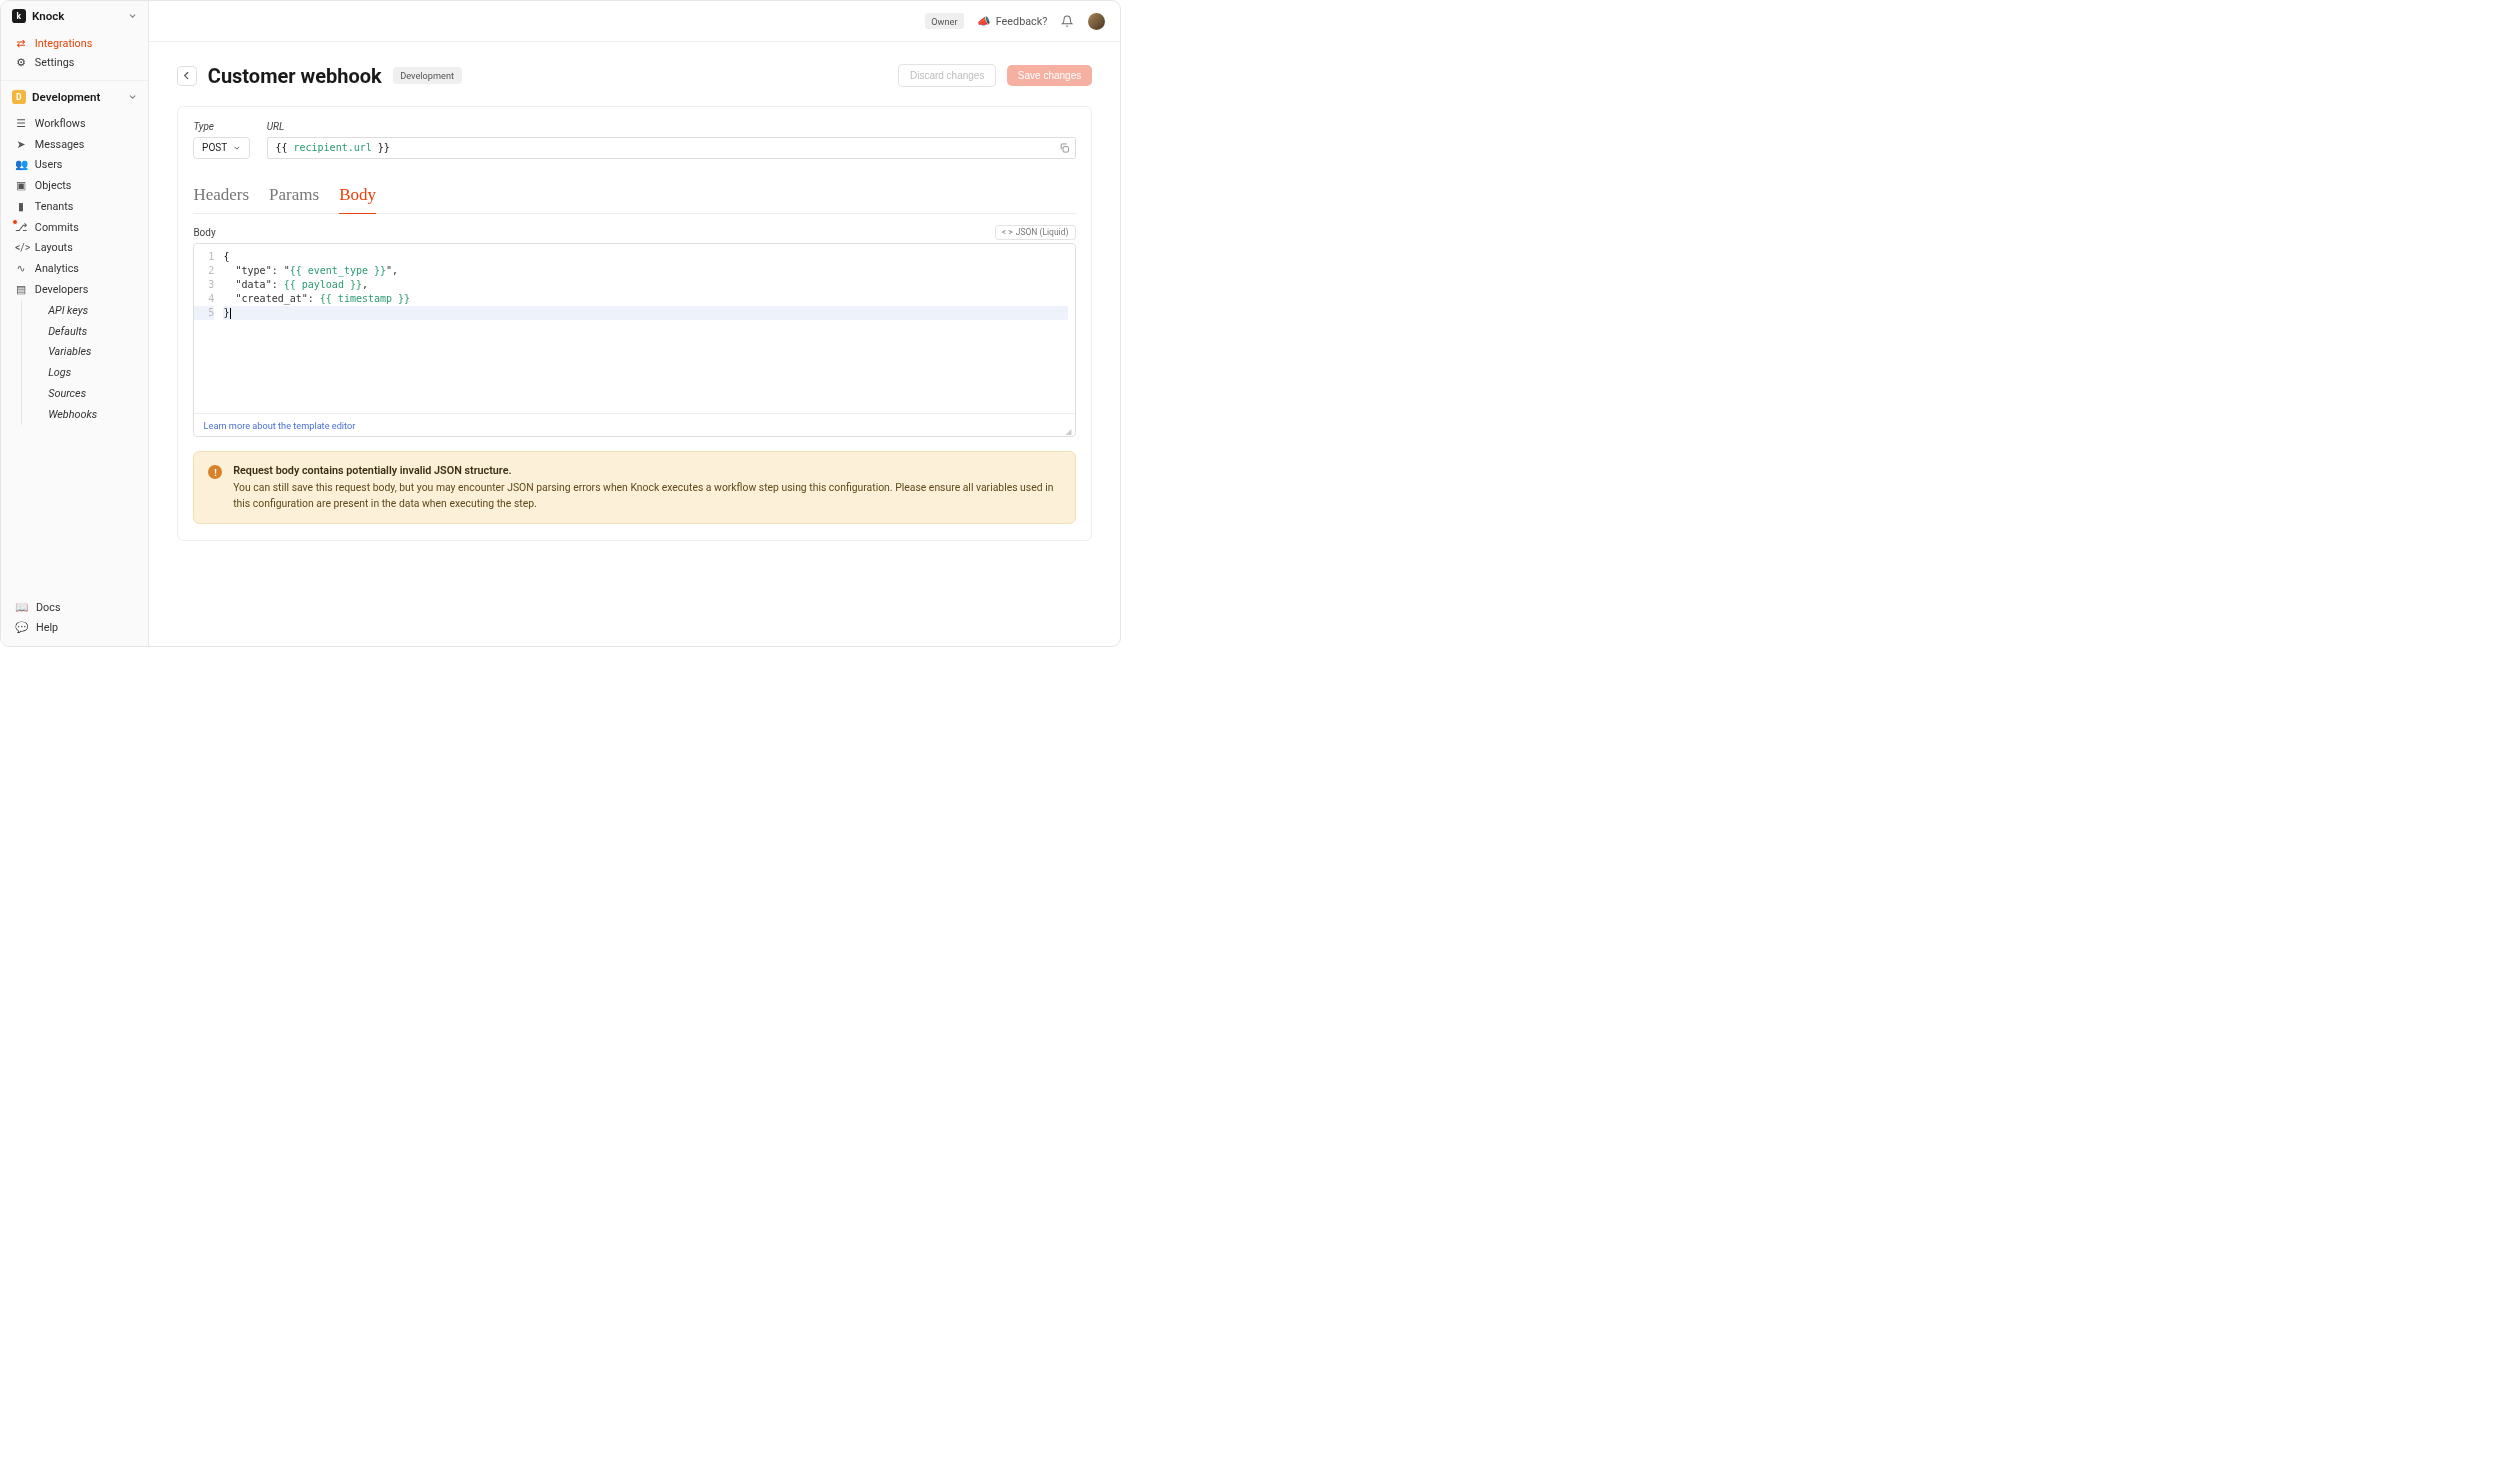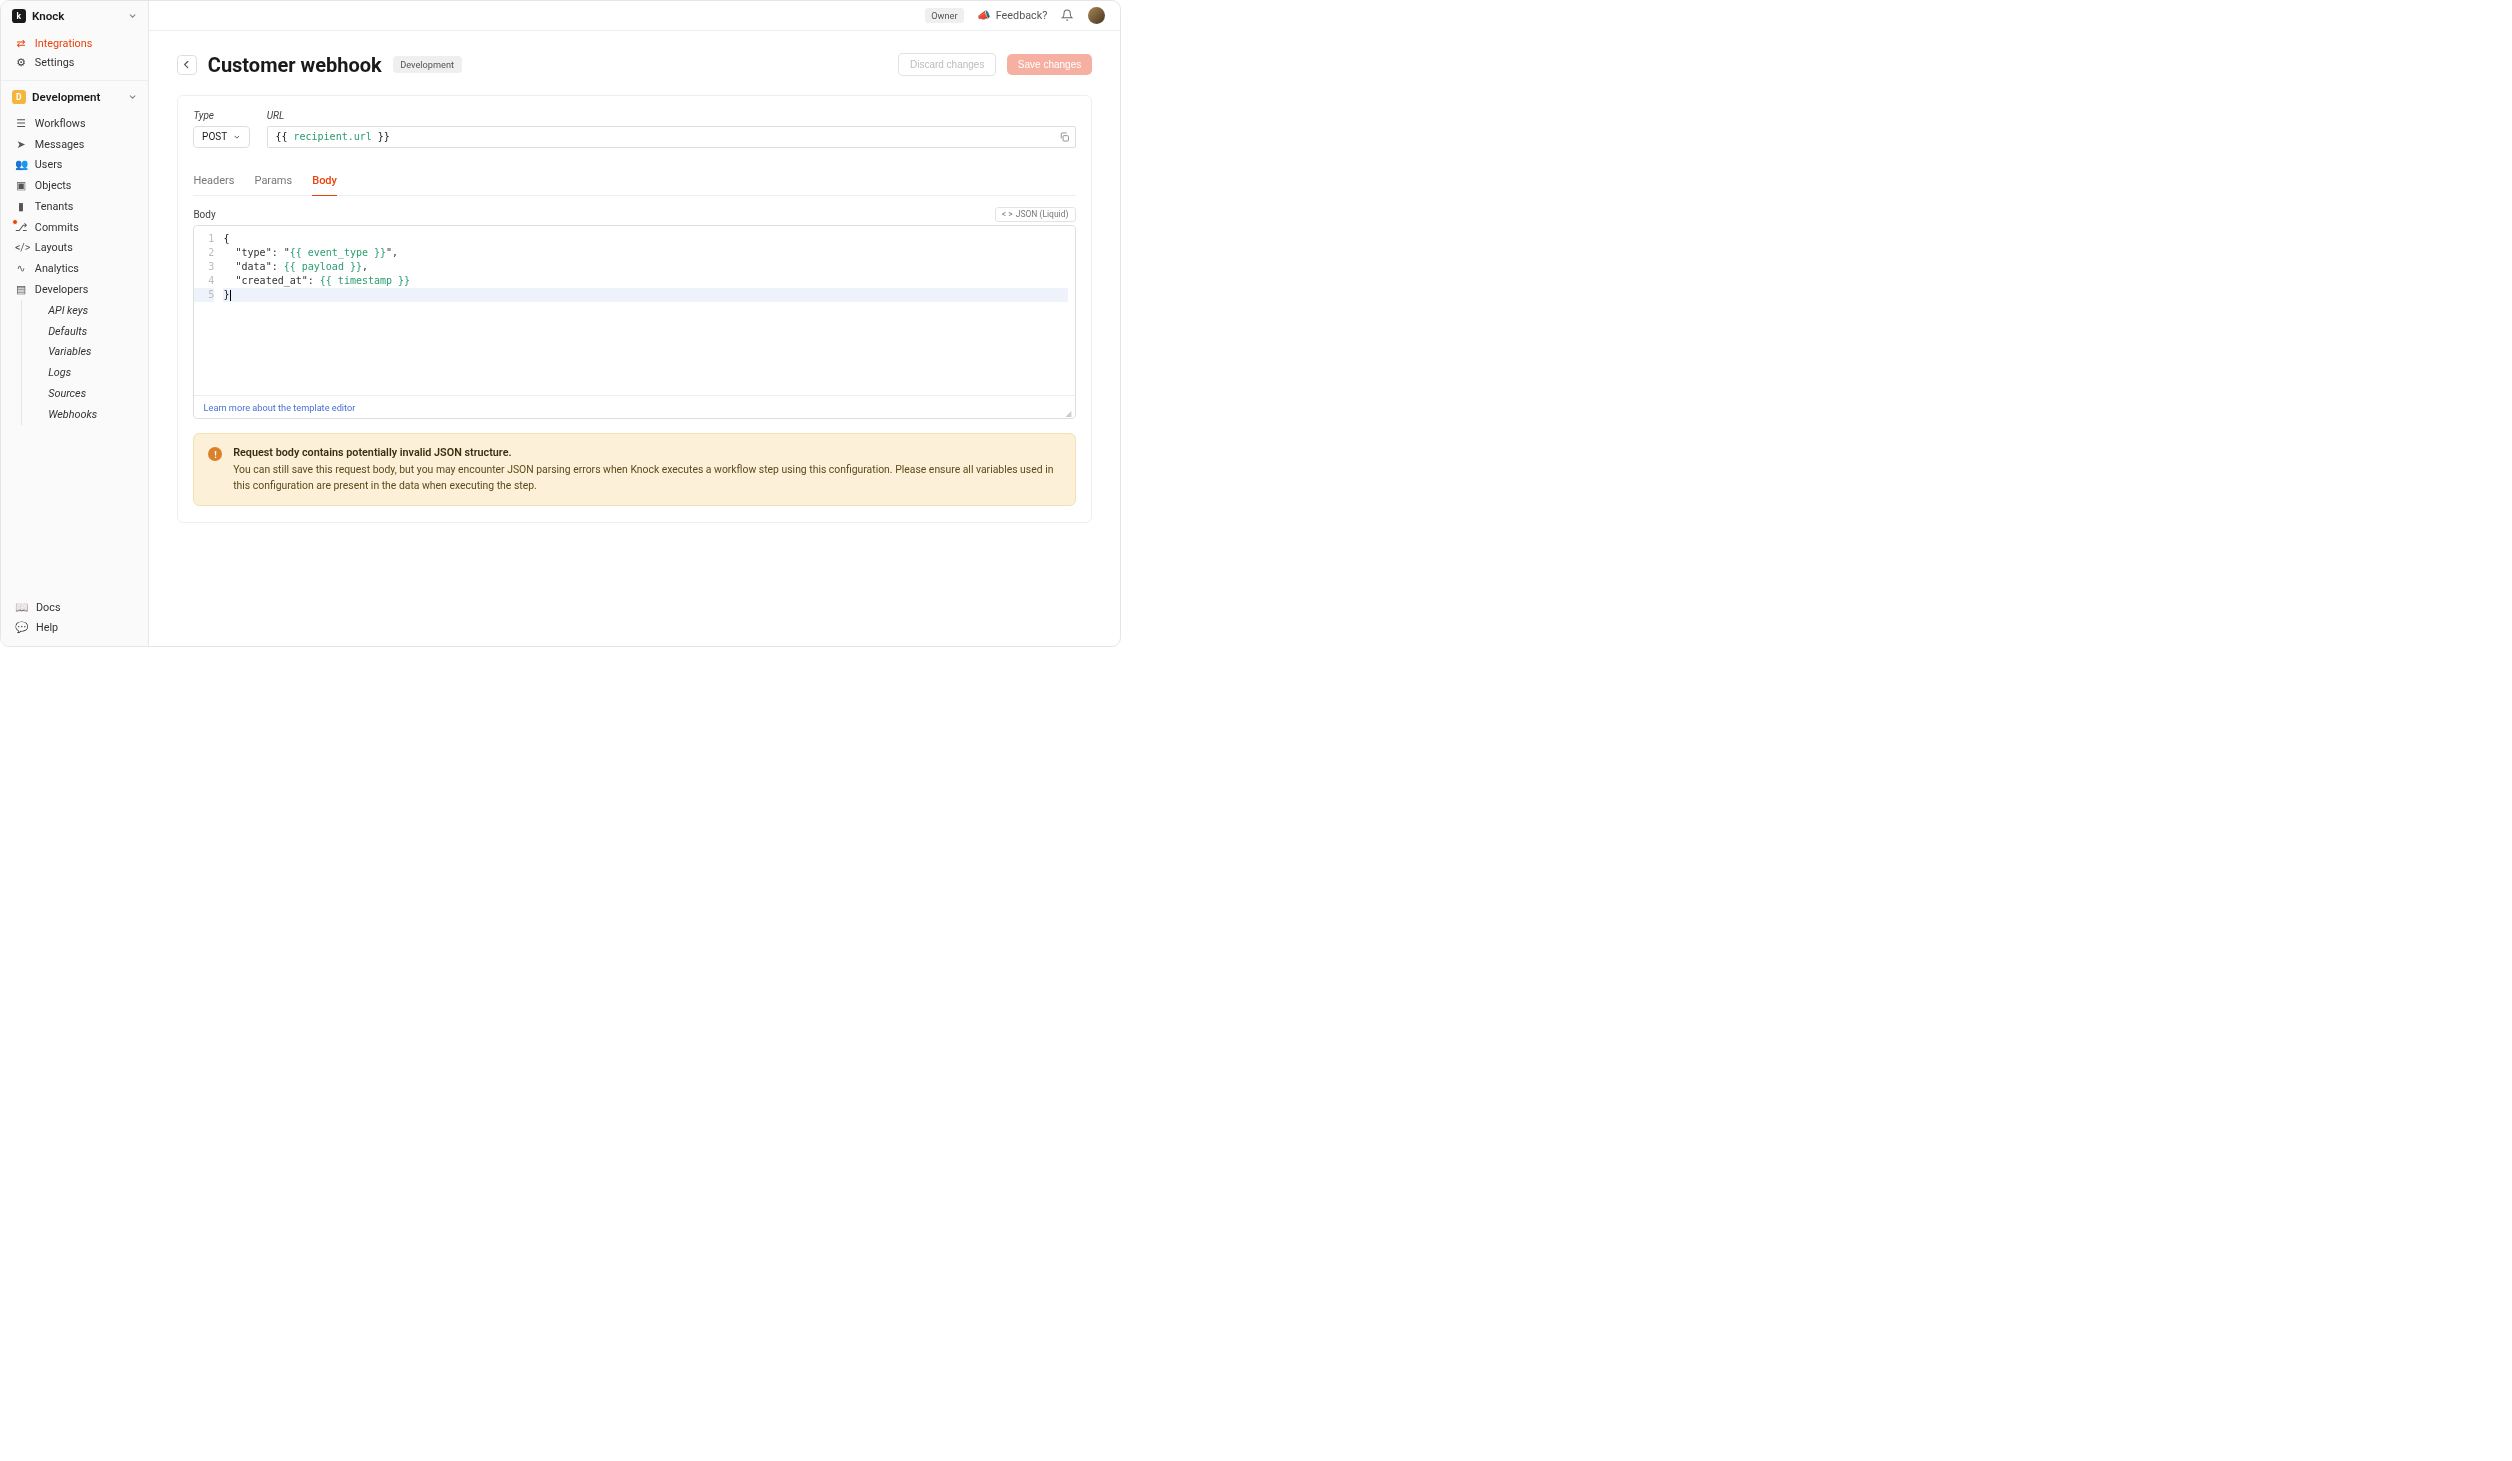--- a/index.html
+++ b/index.html
@@ -76,21 +76,21 @@
 
 .sidebar-footer { padding: 7.7px 6.2px; }
 .footer-item {
   display: flex; align-items: center; gap: 7.7px;
   padding: 3.9px 7.7px; font-size: 10.8px; color: #333; cursor: pointer;
 }
 
 
 .main { flex: 1; display: flex; flex-direction: column; min-width: 0; }
 .topbar {
-  height: 30px; border-bottom: 0.8px solid #eee;
+  height: 41px; border-bottom: 0.8px solid #eee;
   display: flex; align-items: center; justify-content: flex-end;
   padding: 0 15.4px; gap: 14px;
 }
 .pill-owner {
   background: #efefef; color: #555; font-size: 9.2px;
   padding: 2.3px 6.2px; border-radius: 3.1px;
 }
 .feedback { color: #555; font-size: 10.8px; display: flex; align-items: center; gap: 4.6px; cursor: pointer; }
 .bell { color: #666; cursor: pointer; }
 .avatar { width: 17px; height: 17px; border-radius: 50%; background: linear-gradient(135deg,#a85,#432); cursor: pointer; }
@@ -138,21 +138,21 @@
   font-family: ui-monospace, Menlo, Consolas, monospace; font-size: 10px;
   position: relative;
 }
 .url-box { position: relative; }
 .url-copy { position: absolute; right: 6.2px; top: 50%; transform: translateY(-50%); color: #888; cursor: pointer; }
 .liquid { color: #2a9d6f; }
 
 
 .tabs { display: flex; gap: 20px; margin-top: 20px; border-bottom: 0.8px solid #eee; }
 .tab {
-  padding: 6.2px 0 7.7px; cursor: pointer; font-size: 11px; color: #777;
+  padding: 6.2px 0 7.7px; cursor: pointer; font-size: 17px; color: #777; font-family: Liberation Serif, serif;
 }
 .tab.active { color: #e8420a; border-bottom: 1.5px solid #e8420a; font-weight: 500; margin-bottom: -0.8px; }
 
 .body-head { display: flex; align-items: center; justify-content: space-between; margin-top: 10.8px; }
 .body-label { font-size: 10px; color: #444; }
 .lang-pill { border: 0.8px solid #e3e3e3; color: #777; font-size: 8.5px; padding: 1.5px 6.2px; border-radius: 3.1px; display: flex; align-items: center; gap: 3.1px; }
 
 .editor {
   border: 0.8px solid #ddd; border-radius: 4.6px 4.6px 4.6px 4.6px; margin-top: 3.1px;
   display: flex; flex-direction: column;

